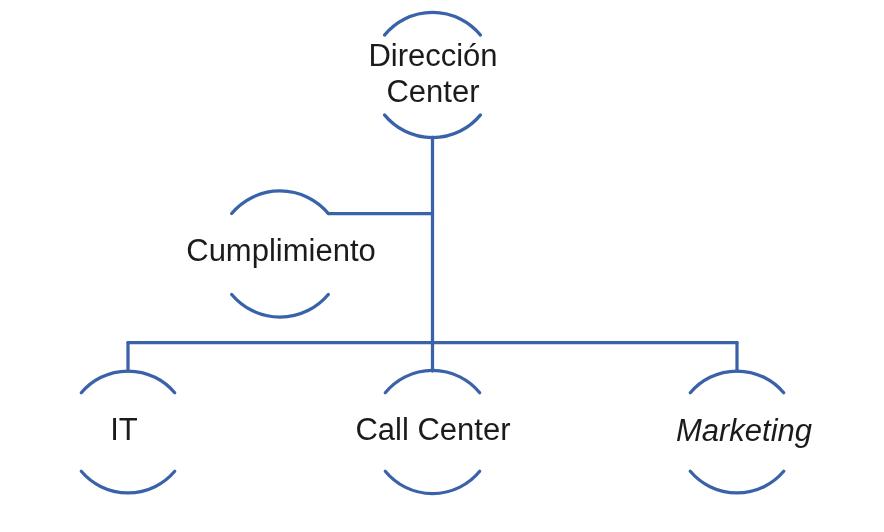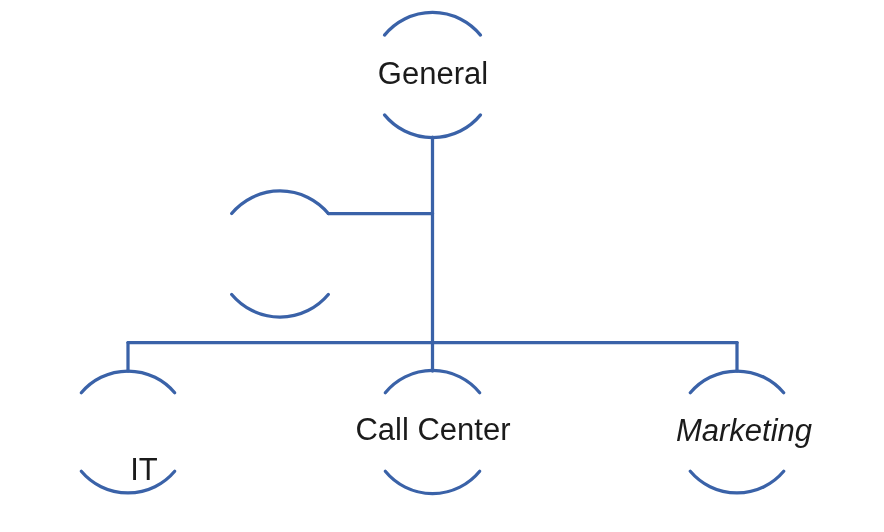--- a/index.html
+++ b/index.html
@@ -36,21 +36,21 @@
     flex-direction: column;
     align-items: center;
     text-align: center;
     font-size: 31px;
     line-height: 36px;
     color: var(--text-color);
     white-space: nowrap;
   }
   .label-direccion    { left: 433px; top: 74px;  }
   .label-cumplimiento { left: 281px; top: 251px; }
-  .label-it           { left: 144px; top: 430px; margin-top: 40px; }
+  .label-it           { left: 124px; top: 430px; }
   .label-call-center  { left: 433px; top: 430px; align-items: flex-end; }
   .label-marketing    { left: 744px; top: 431px; font-style: italic; }
 </style>
 </head>
 <body>
 
 <div class="stage">
 
   <svg viewBox="0 0 884 532" aria-hidden="true">
 
@@ -70,24 +70,26 @@
     <path d="M 690.3 471.2 A 61 61 0 0 0 783.7 471.2"></path>
 
     <path d="M 432.5 137 L 432.5 371"></path>
     <path d="M 328.3 213.5 L 432.5 213.5"></path>
     <path d="M 128 342.5 L 737 342.5"></path>
     <path d="M 128 342.5 L 128 371"></path>
     <path d="M 737 342.5 L 737 371"></path>
   </svg>
 
   <div class="node-label label-direccion">
-    <span>General</span>
+    <span>Dirección</span>
+    <span>Center</span>
   </div>
 
   <div class="node-label label-cumplimiento">
+    <span>Cumplimiento</span>
   </div>
 
   <div class="node-label label-it">
     <span>IT</span>
   </div>
 
   <div class="node-label label-call-center">
     <span>Call Center</span>
   </div>
 

